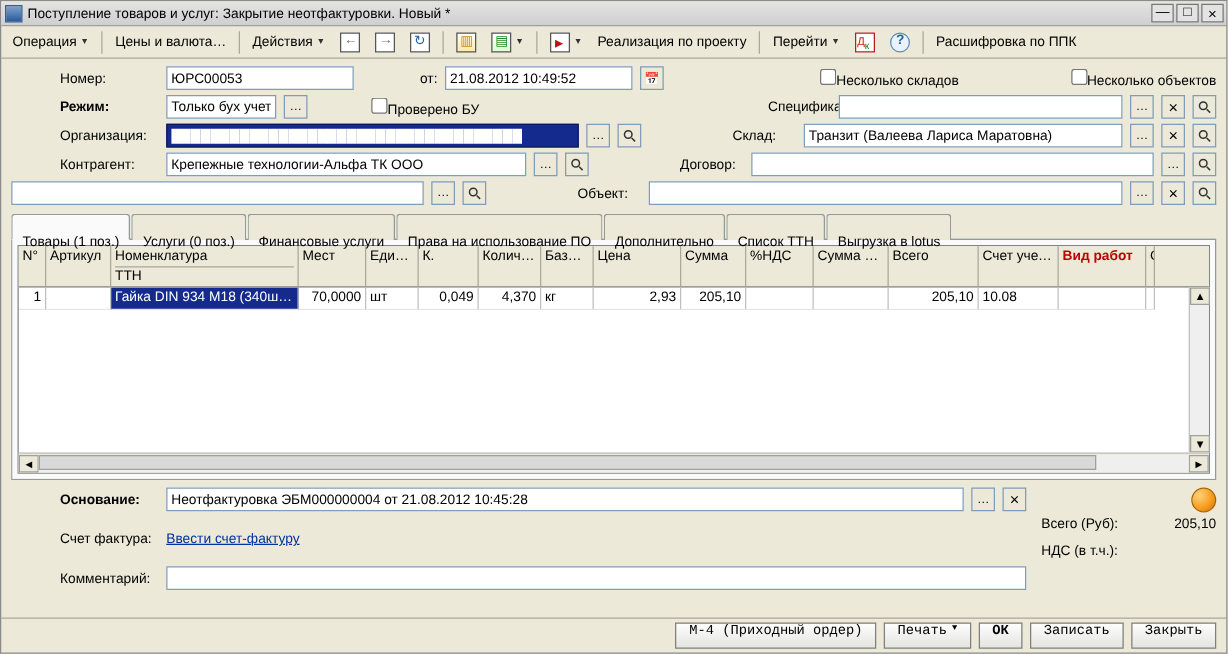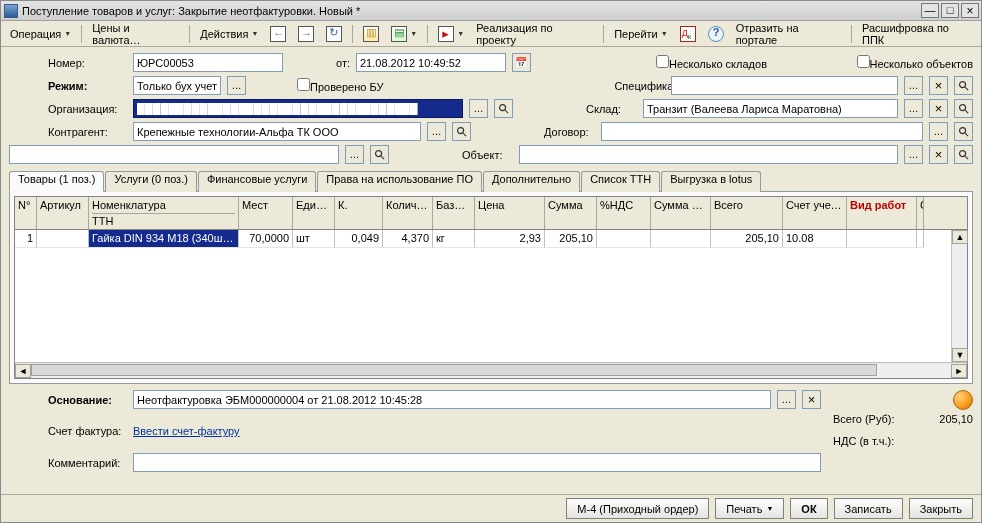--- a/index.html
+++ b/index.html
@@ -144,21 +144,21 @@
     min-height:0;
     background:#ece9d8;
   }
   .tab-row {
     display: flex;
     height: 21px;
     position: relative;
     top: -1px;
   }
   .tab {
-    padding: 1px 8px 2px 8px;
+    padding: 16px 8px 2px 8px;
     border: 1px solid #919b9c;
     border-bottom: none;
     background: #ece9d8;
     margin-right: 1px;
     border-radius: 3px 3px 0 0;
     position:relative;
   }
   .tab.active {
     background:#fafafa;
     border-bottom:1px solid #fafafa;
@@ -289,21 +289,21 @@
     align-items:center;
     justify-content:flex-end;
     padding:0 8px;
     gap:6px;
   }
   .btn {
     height:21px;
     padding: 0 10px;
     border:1px solid #7f7f7f;
     background:linear-gradient(#fdfdfd,#e4e4e0);
-    display:flex; align-items:center; gap:4px;
+    display:flex; gap:4px;font-family:Liberation Mono, monospace;
   }
   .btn.bold { font-weight:bold; }
   .btn .drop { font-size:7px; }
   .bottom-right-wrap { display:flex; flex-direction:column; align-items:flex-end; gap:3px; min-width:140px;}
   .flexspacer{flex:1;}
 
   svg.mag-svg { stroke:#333; fill:none; }
 </style>
 </head>
 <body>
@@ -360,23 +360,20 @@
   <div class="sep"></div>
   <div class="tbtn">
       <span>Перейти</span>
       <span class="drop">▼</span>
     </div>
   <div class="tbtn">
       <span class="ico dkred"></span>
     </div>
   <div class="tbtn">
       <span class="ico help"></span>
-    </div>
-  <div class="tbtn">
-      <span>Отразить на портале</span>
     </div>
   <div class="sep"></div>
   <div class="tbtn">
       <span>Расшифровка по ППК</span>
     </div>
 </div>
 
 <div class="form-area">
   <div class="row">
     <label class="lbl-left">Номер:</label>

